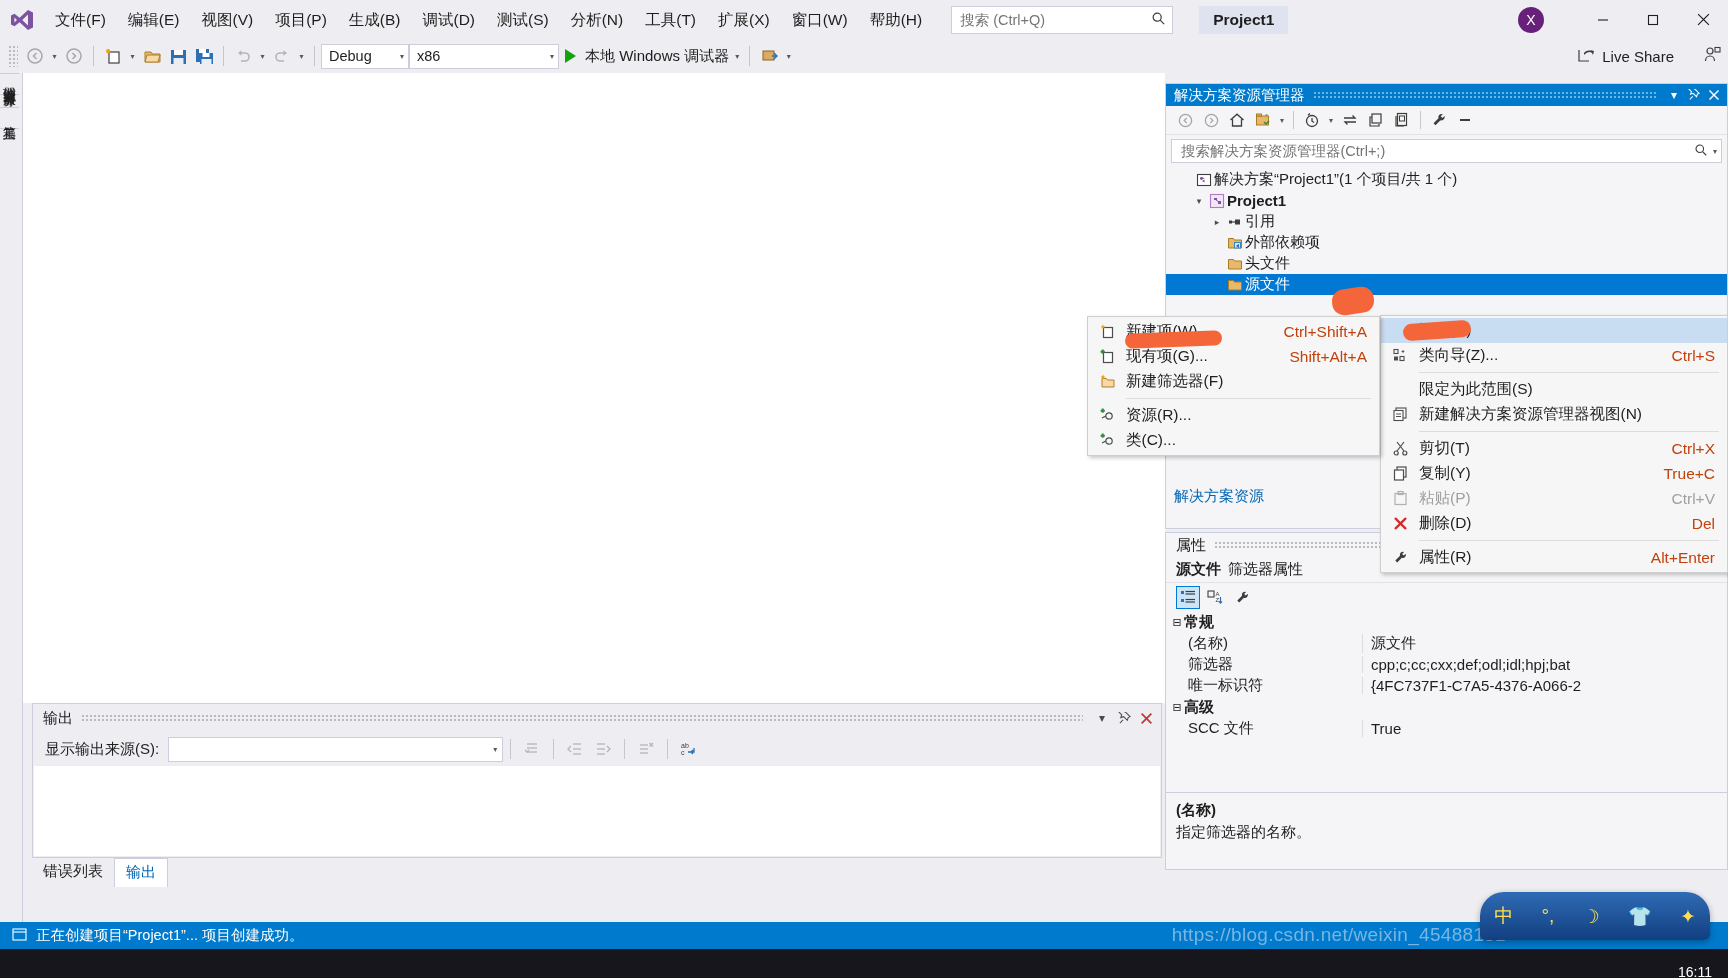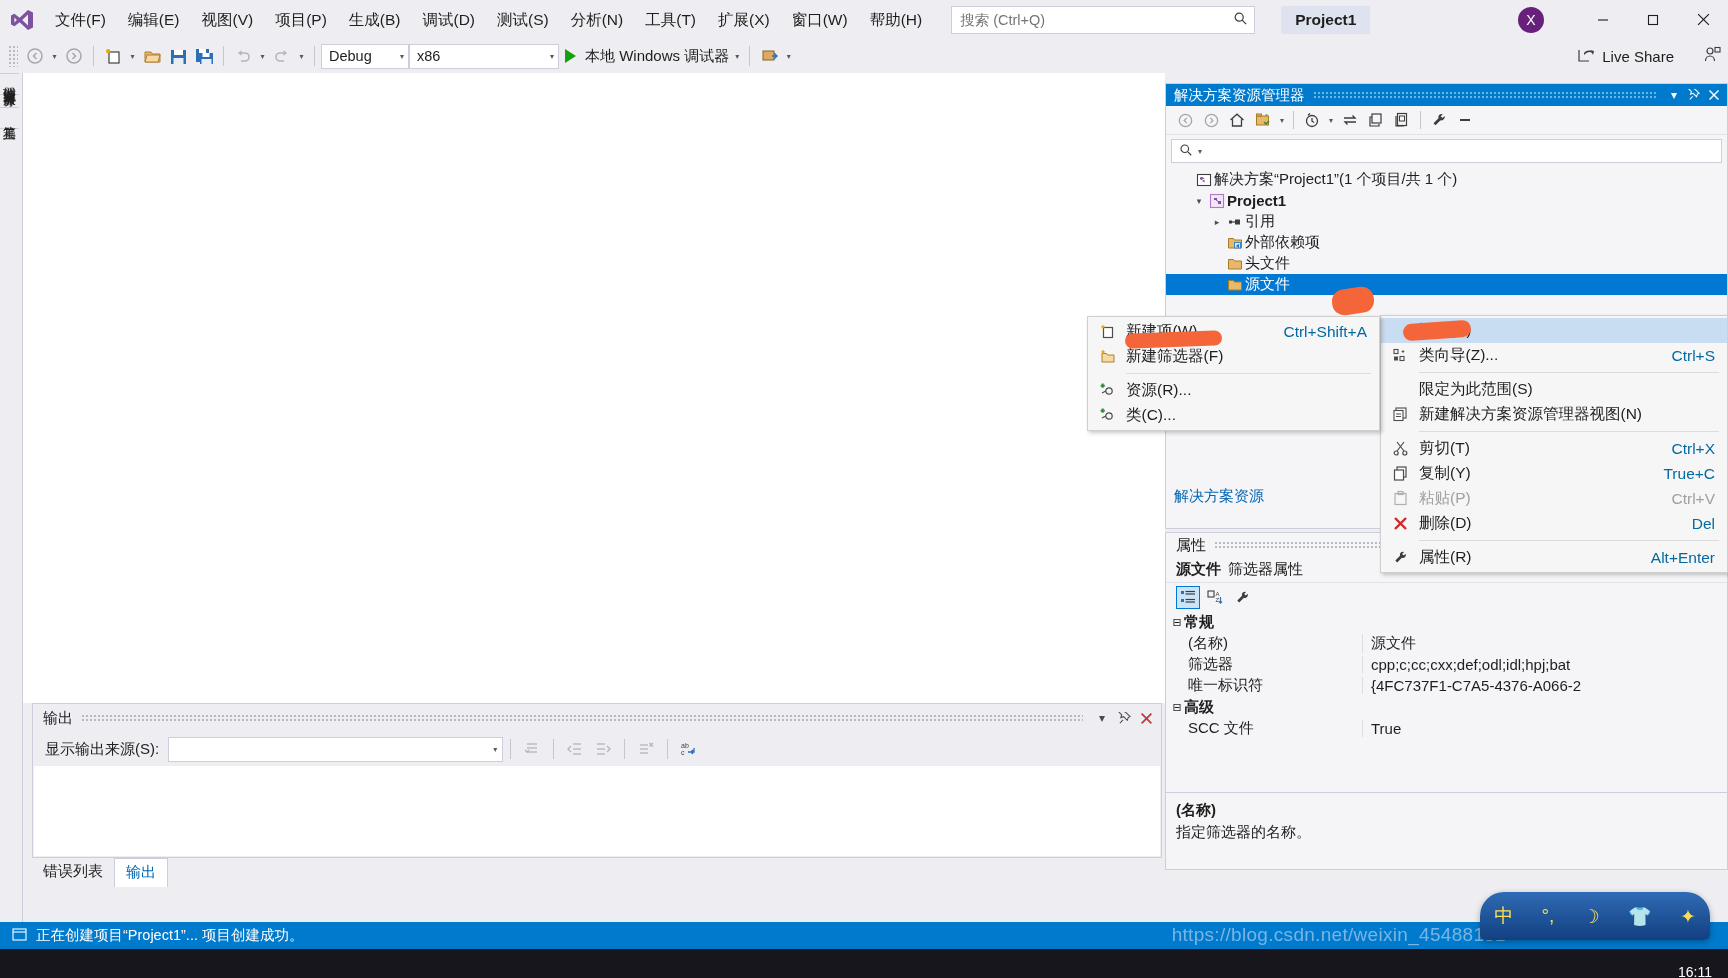--- a/index.html
+++ b/index.html
@@ -19,21 +19,21 @@
     background:#eeeef2; display:flex; align-items:center;
   }
   #vs-logo {
     width:44px; height:39px; display:flex; align-items:center; justify-content:center;
   }
   .menu-item {
     padding:0 11px; height:39px; line-height:39px; font-size:15.5px; color:#1e1e1e;
     white-space:nowrap; cursor:default;
   }
   #quick-search {
-    margin-left:18px; width:304px; height:28px; background:#ffffff;
+    margin-left:18px; width:222px; height:28px; background:#ffffff;
     border:1px solid #cccedb; display:flex; align-items:center; padding:0 6px;
   }
   #quick-search input {
     border:none; outline:none; flex:1; font-size:14.5px; color:#6d6d6d;
     font-family:"Liberation Sans", sans-serif; background:transparent;
   }
   #project-chip {
     margin-left:26px; background:#dfe3ef; padding:5px 14px; font-weight:bold;
     font-size:15.5px; color:#1e1e1e;
   }
@@ -176,21 +176,21 @@
   
   .ctxmenu {
     position:absolute; background:#f6f6f6; border:1px solid #cfcfcf;
     box-shadow:2px 2px 4px rgba(0,0,0,.22); font-size:15.5px; padding:2px 0; z-index:50;
   }
   .cm-row { height:25px; display:flex; align-items:center; white-space:nowrap; }
   .cm-row.hl { background:#c9ddf2; }
   .cm-row.dis { color:#a0a0a0; }
   .cm-ic { width:38px; display:flex; align-items:center; justify-content:center; }
   .cm-lb { flex:1; padding-right:28px; }
-  .cm-sc { padding-right:12px; color:#0369a1; }
+  .cm-sc { padding-right:12px; color:#c2410c; }
   .cm-sep { height:1px; background:#dcdcdc; margin:4px 8px 4px 38px; }
 
   
   .scribble { position:absolute; background:#f4663a; border-radius:12px; z-index:80; }
 
   
   #statusbar {
     position:absolute; left:0; bottom:29px; width:1728px; height:27px; background:#007acc;
     color:#fff; display:flex; align-items:center; padding-left:12px; font-size:14.5px; gap:9px;
   }
@@ -524,20 +524,21 @@
           <path d="M12.8 3.2a3.2 3.2 0 0 0-4.3 4l-5 5 2 2 5-5a3.2 3.2 0 0 0 4-4.2l-2 2-1.8-1.8z" fill="#3d3d3d"></path>
         </svg>
     </span>
     <span class="se-btn">
       <svg width="18" height="18" viewBox="0 0 18 18">
           <rect x="4" y="8" width="10" height="2" fill="#3d3d3d"></rect>
         </svg>
     </span>
   </div>
   <div id="sol-search">
+    <input placeholder="搜索解决方案资源管理器(Ctrl+;)" style="">
     <span>
       <svg width="14" height="14" viewBox="0 0 16 16">
           <circle cx="6.6" cy="6.6" r="4.3" fill="none" stroke="#3d3d3d" stroke-width="1.3"></circle>
           <line x1="9.8" y1="9.8" x2="14" y2="14" stroke="#3d3d3d" stroke-width="1.3"></line>
         </svg>
     </span>
     <span style="font-size:8px;color:#5a5a5a;padding-left:5px;">▾</span>
   </div>
   <div id="sol-tree">
     <div class="tnode" style="padding-left:13px;">
@@ -766,20 +767,30 @@
           <rect x="4.5" y="4.5" width="9" height="10" fill="#fff" stroke="#4c4c4c" stroke-width="1.2"></rect>
           <path d="M4 1.5l.8 1.6 1.6.8-1.6.8L4 6.3l-.8-1.6-1.6-.8 1.6-.8z" fill="#f0a30a"></path>
         </svg>
     </span>
     <span class="cm-lb">新建项(W)...</span>
     <span class="cm-sc">Ctrl+Shift+A</span>
   </div>
   <div class="cm-row">
     <span class="cm-ic">
       <svg width="17" height="17" viewBox="0 0 17 17">
+          <rect x="4.5" y="4.5" width="9" height="10" fill="#fff" stroke="#4c4c4c" stroke-width="1.2"></rect>
+          <path d="M3.7 1.6v4.2M1.6 3.7h4.2" stroke="#2e8b3a" stroke-width="2"></path>
+        </svg>
+    </span>
+    <span class="cm-lb">现有项(G)...</span>
+    <span class="cm-sc">Shift+Alt+A</span>
+  </div>
+  <div class="cm-row">
+    <span class="cm-ic">
+      <svg width="17" height="17" viewBox="0 0 17 17">
           <path d="M3 5.5h4.5l1 1.5H15v7H3z" fill="#f6d9a5" stroke="#b07f2a" stroke-width="1"></path>
           <path d="M4 1.5l.8 1.6 1.6.8-1.6.8L4 6.3l-.8-1.6-1.6-.8 1.6-.8z" fill="#f0a30a"></path>
         </svg>
     </span>
     <span class="cm-lb">新建筛选器(F)</span>
     <span class="cm-sc"></span>
   </div>
   <div class="cm-sep"></div>
   <div class="cm-row">
     <span class="cm-ic">

